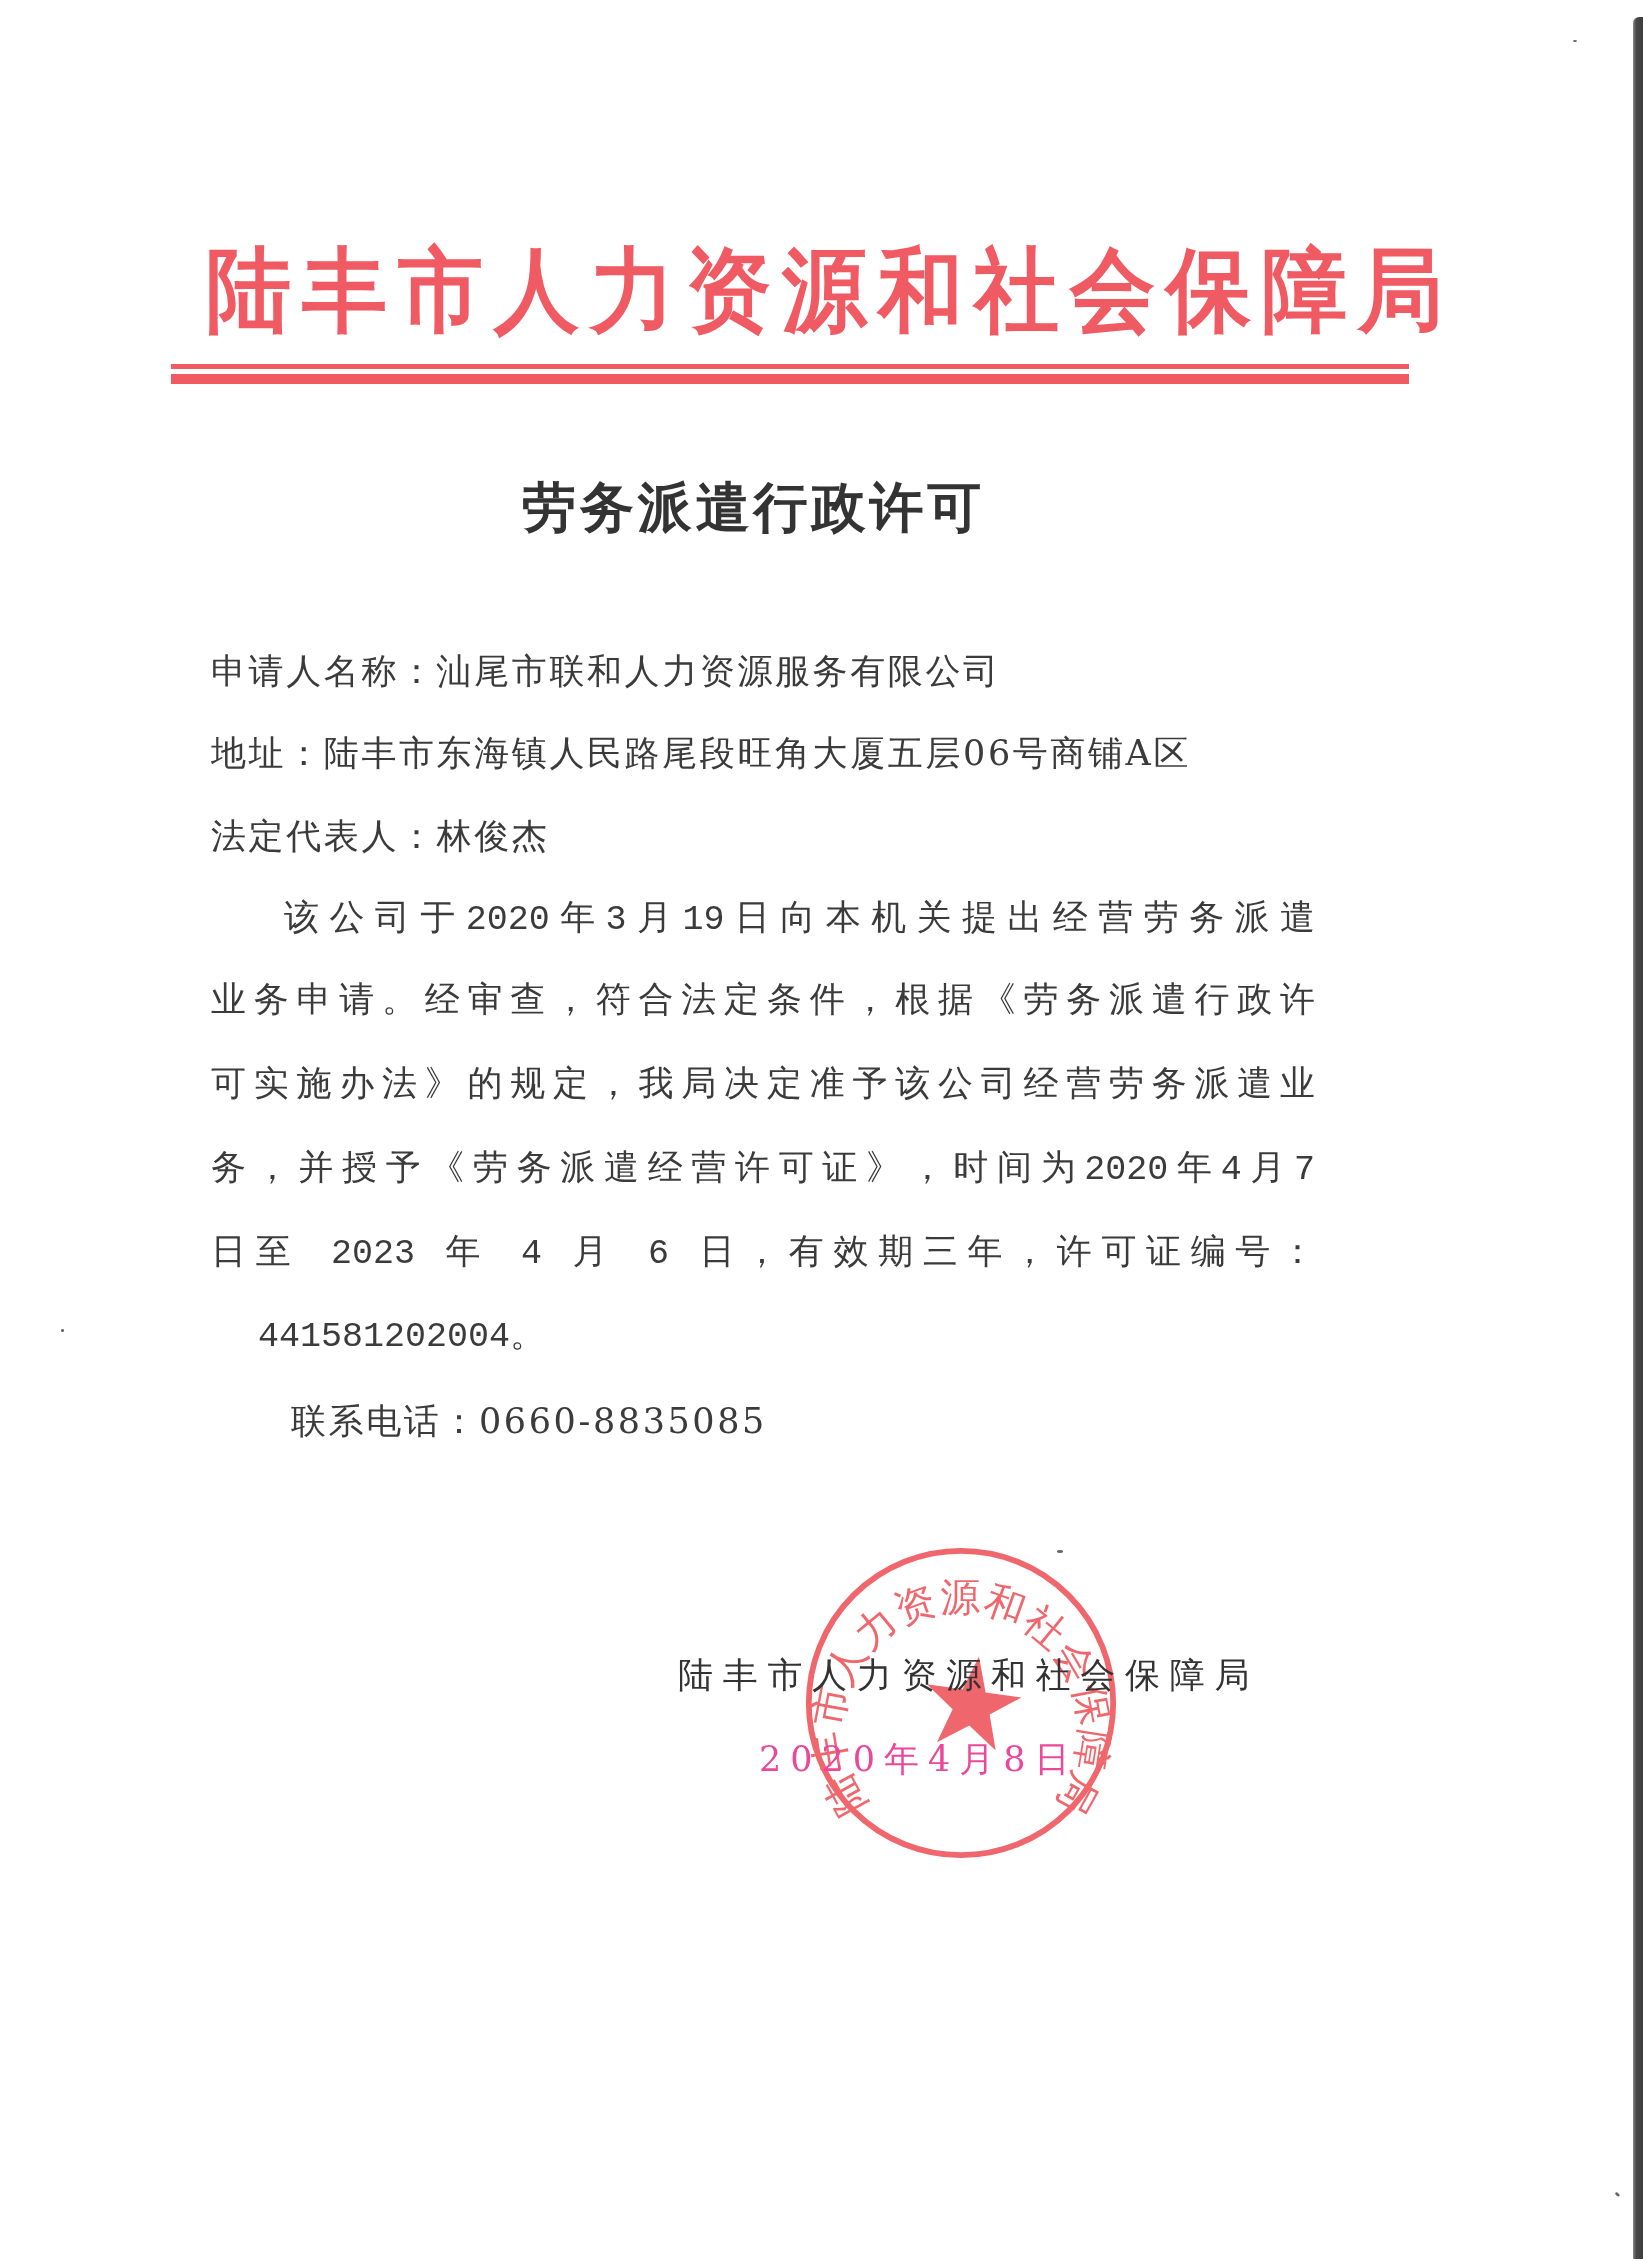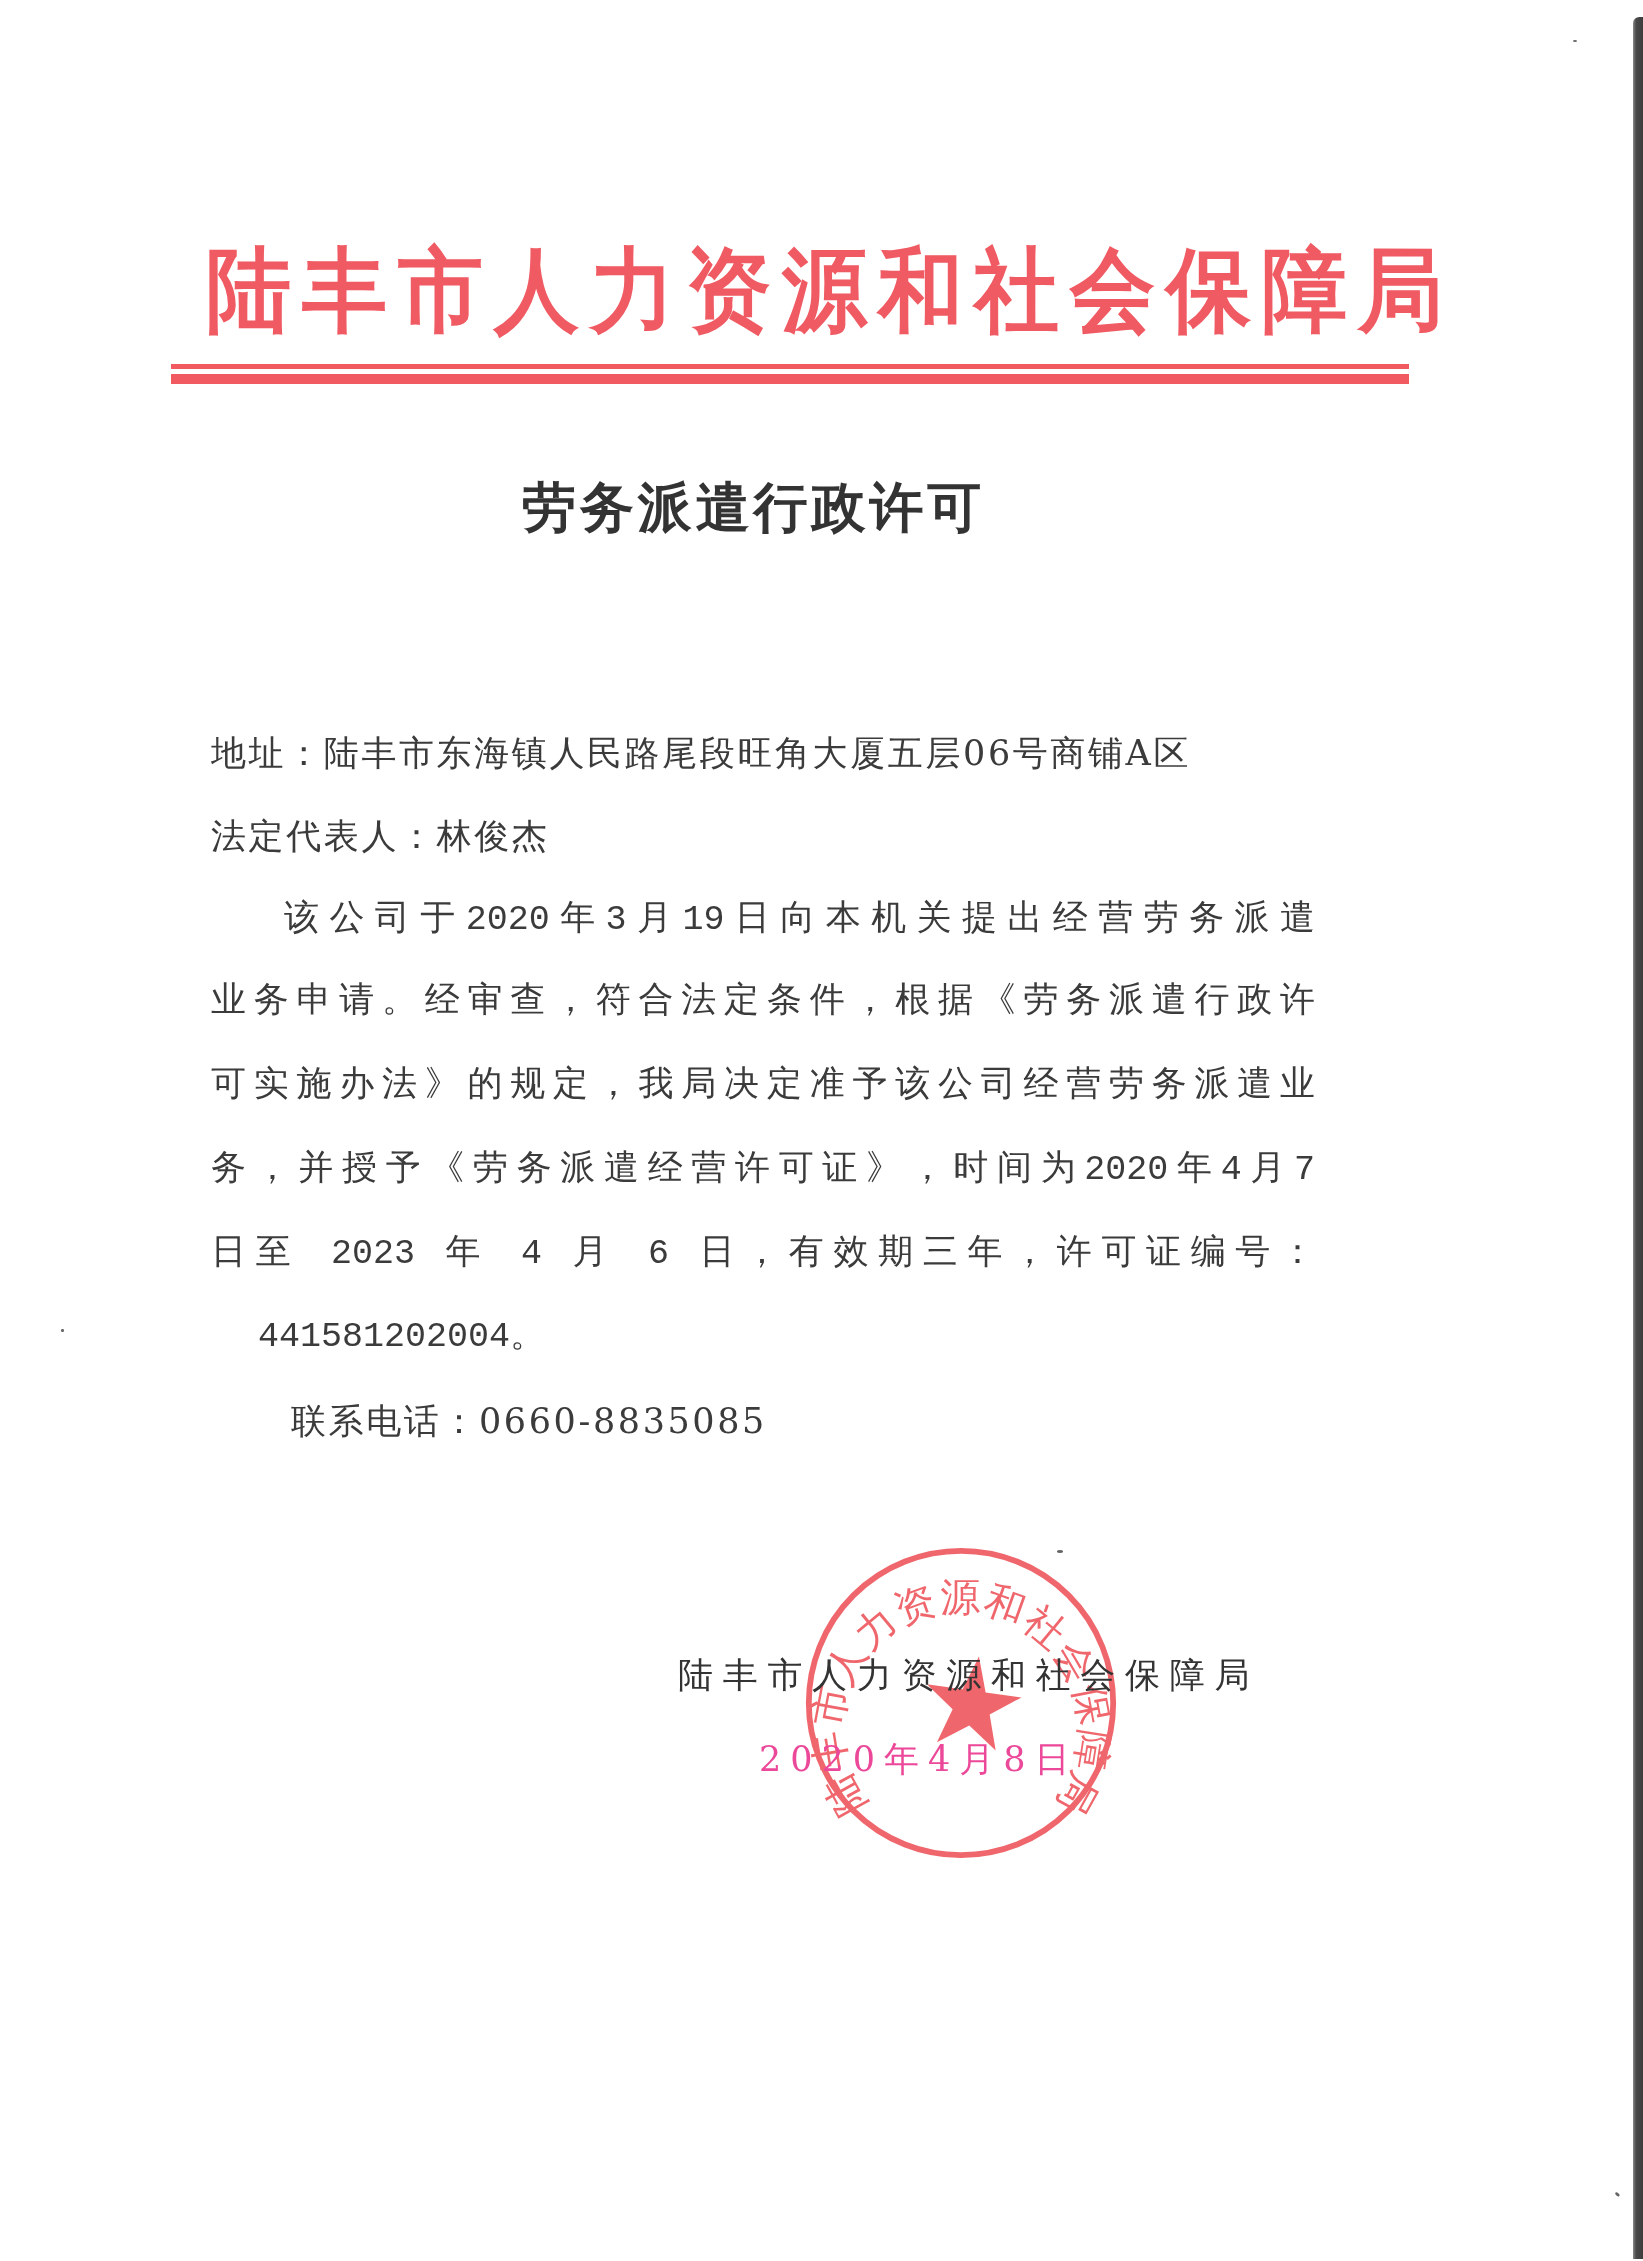--- a/index.html
+++ b/index.html
@@ -52,20 +52,23 @@
 <div class="page">
 
   <div class="scan-edge"></div>
 
   <div class="header-title">陆丰市人力资源和社会保障局</div>
   <div class="rule rule-thin"></div>
   <div class="rule rule-thick"></div>
 
   <div class="doc-title">劳务派遣行政许可</div>
 
+  <div class="field-line" style="top:637px;">
+    <span>申请人名称：</span><span>汕尾市联和人力资源服务有限公司</span>
+  </div>
   <div class="field-line" style="top:719px;">
     <span>地址：</span><span>陆丰市东海镇人民路尾段旺角大厦五层06号商铺A区</span>
   </div>
   <div class="field-line" style="top:802px;">
     <span>法定代表人：</span><span>林俊杰</span>
   </div>
 
   <div class="para-line indent" style="top:886px;">该公司于2020年3月19日向本机关提出经营劳务派遣</div>
   <div class="para-line" style="top:1052px;">可实施办法》的规定，我局决定准予该公司经营劳务派遣业</div>
   <div class="para-line" style="top:968px;">业务申请。经审查，符合法定条件，根据《劳务派遣行政许</div>

